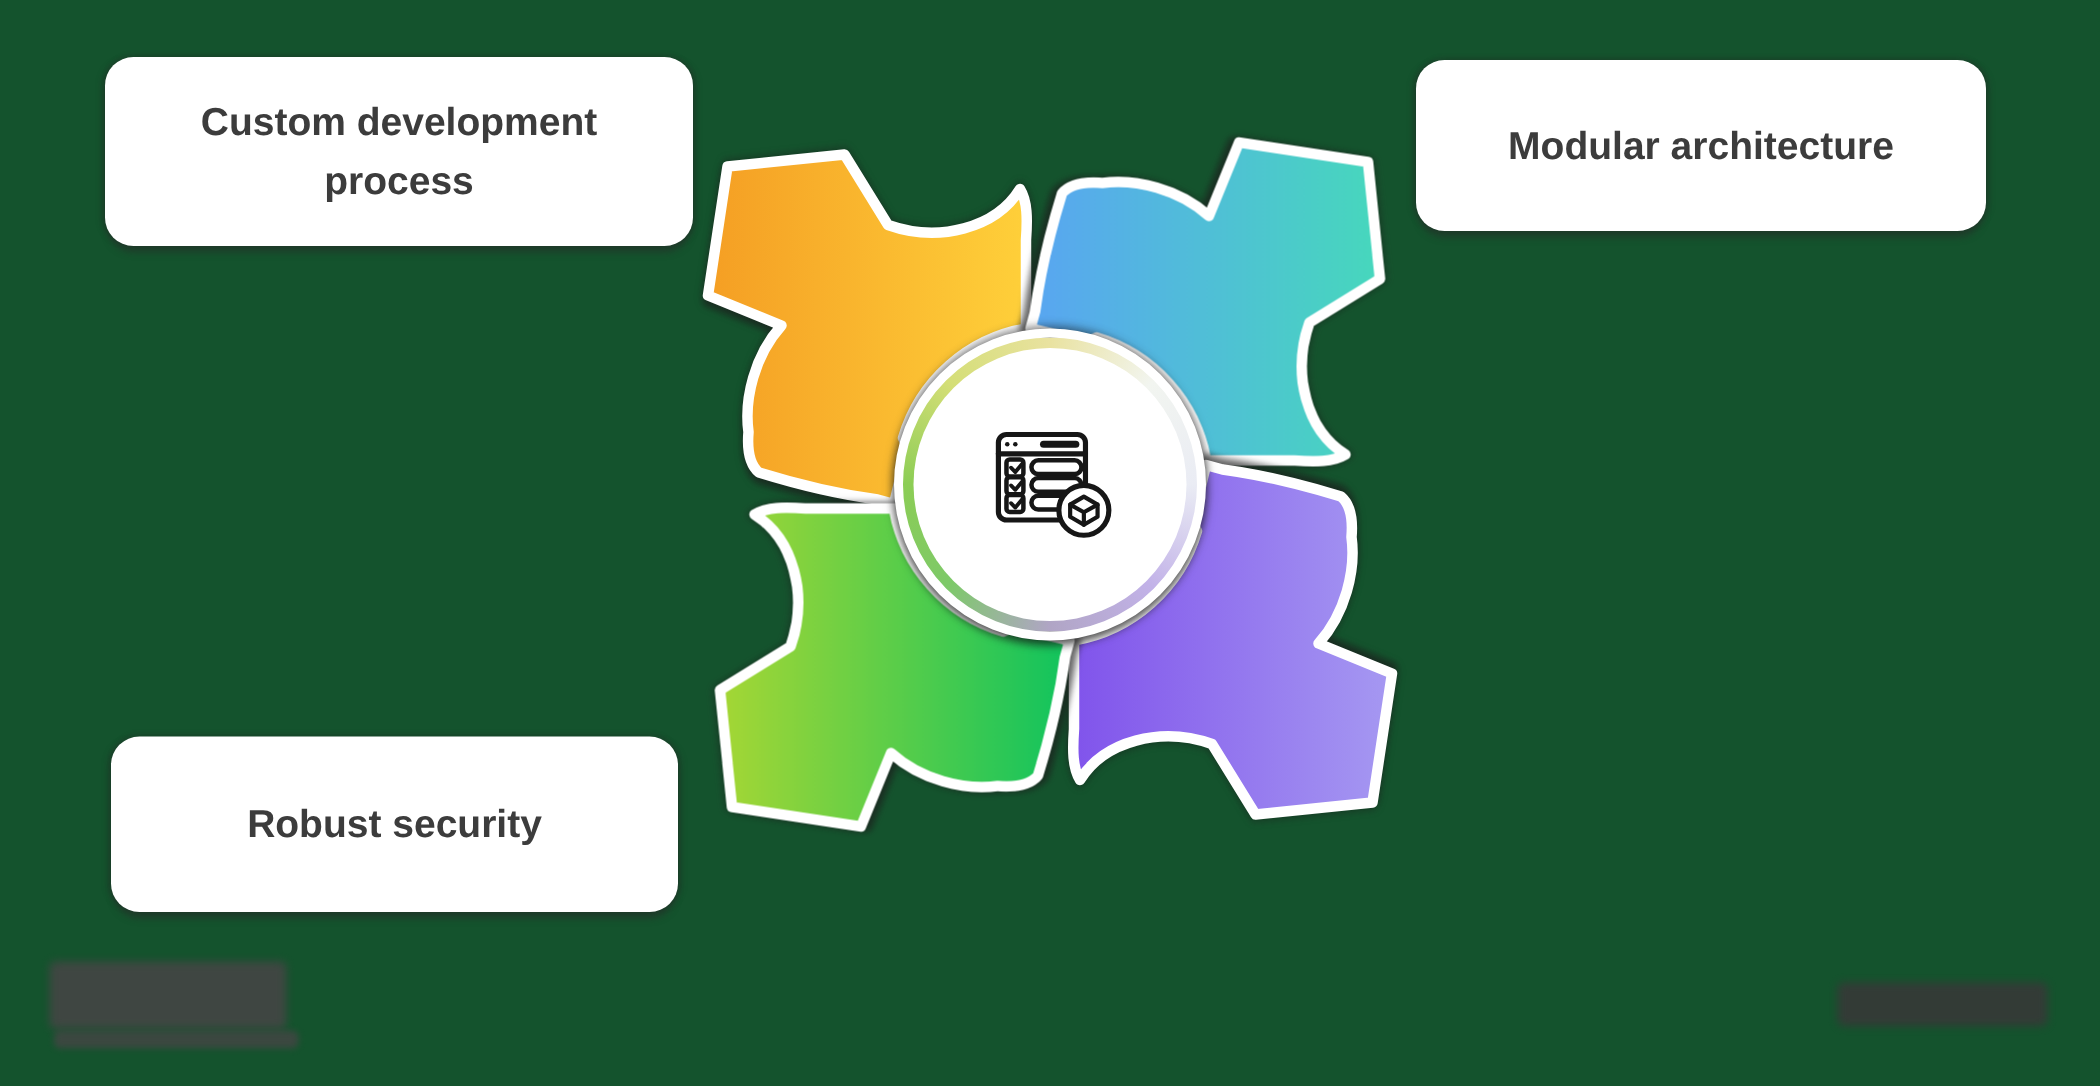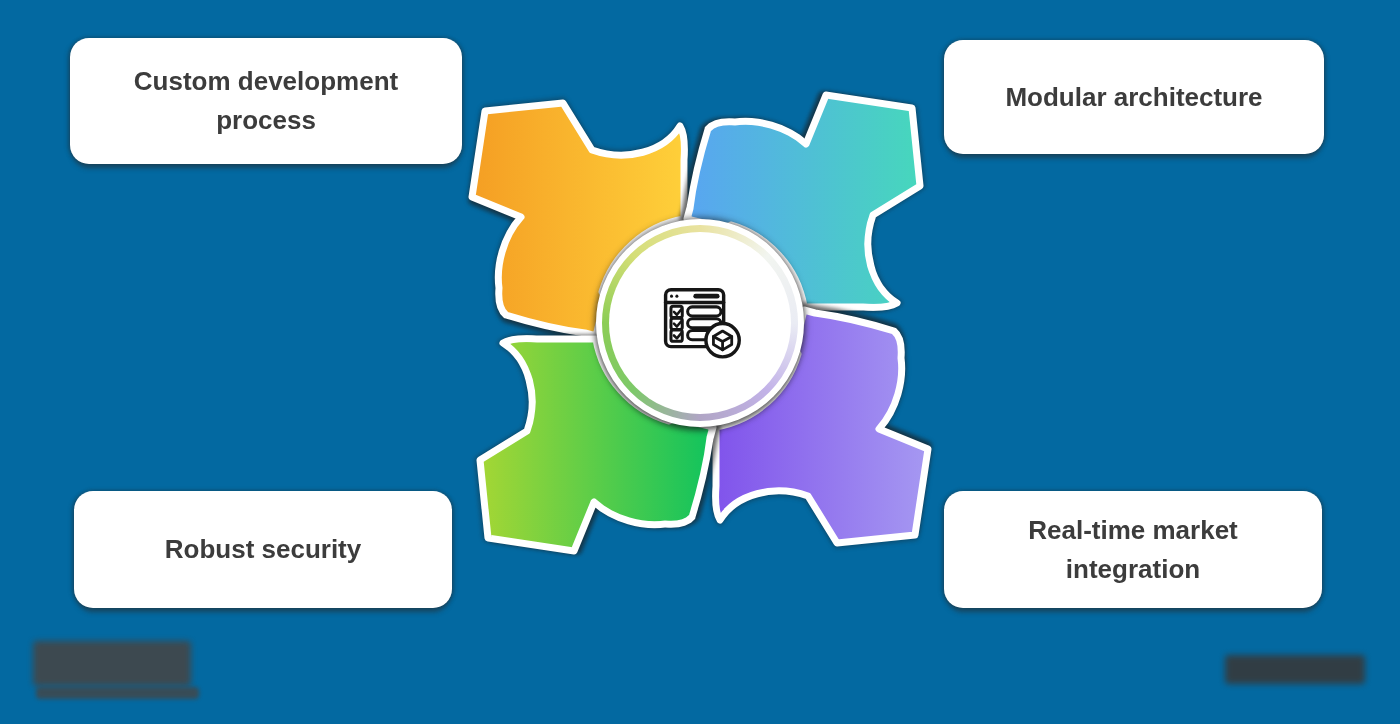--- a/index.html
+++ b/index.html
@@ -1,17 +1,17 @@
 <!DOCTYPE html>
 <html><head>
 <meta charset="utf-8">
 <style>
   html,body { margin:0; padding:0; background:#ffffff; }
   #canvas {
-    position:relative; width:1400px; height:724px; background:#0369a1;
+    position:relative; width:1400px; height:724px; background:#14532d;
     overflow:hidden; font-family:"Liberation Sans", sans-serif;
   }
 
   
   .card {
     position:absolute; background:#ffffff; border-radius:19px;
     display:flex; align-items:center; justify-content:center; text-align:center;
     color:#3c3c3c; font-weight:600; font-size:26px; line-height:1.5;
     box-shadow:
       0 6px 5px -2px rgba(40,40,40,.55),
@@ -60,23 +60,20 @@
 <div id="canvas">
 
   <div class="card card-tl">
     <span class="card-label">Custom development process</span>
   </div>
   <div class="card card-tr">
     <span class="card-label">Modular architecture</span>
   </div>
   <div class="card card-bl">
     <span class="card-label">Robust security</span>
-  </div>
-  <div class="card card-br">
-    <span class="card-label">Real-time market integration</span>
   </div>
 
   <svg id="arrows" width="484" height="474" viewBox="0 0 484 474">
     <defs>
       <linearGradient id="gradO" gradientUnits="userSpaceOnUse" x1="0" y1="0" x2="240" y2="0">
         <stop offset="0" stop-color="#F49B22"></stop>
         <stop offset="1" stop-color="#FFD33B"></stop>
       </linearGradient>
       <linearGradient id="gradB" gradientUnits="userSpaceOnUse" x1="0" y1="240" x2="0" y2="0">
         <stop offset="0" stop-color="#58A7EF"></stop>

